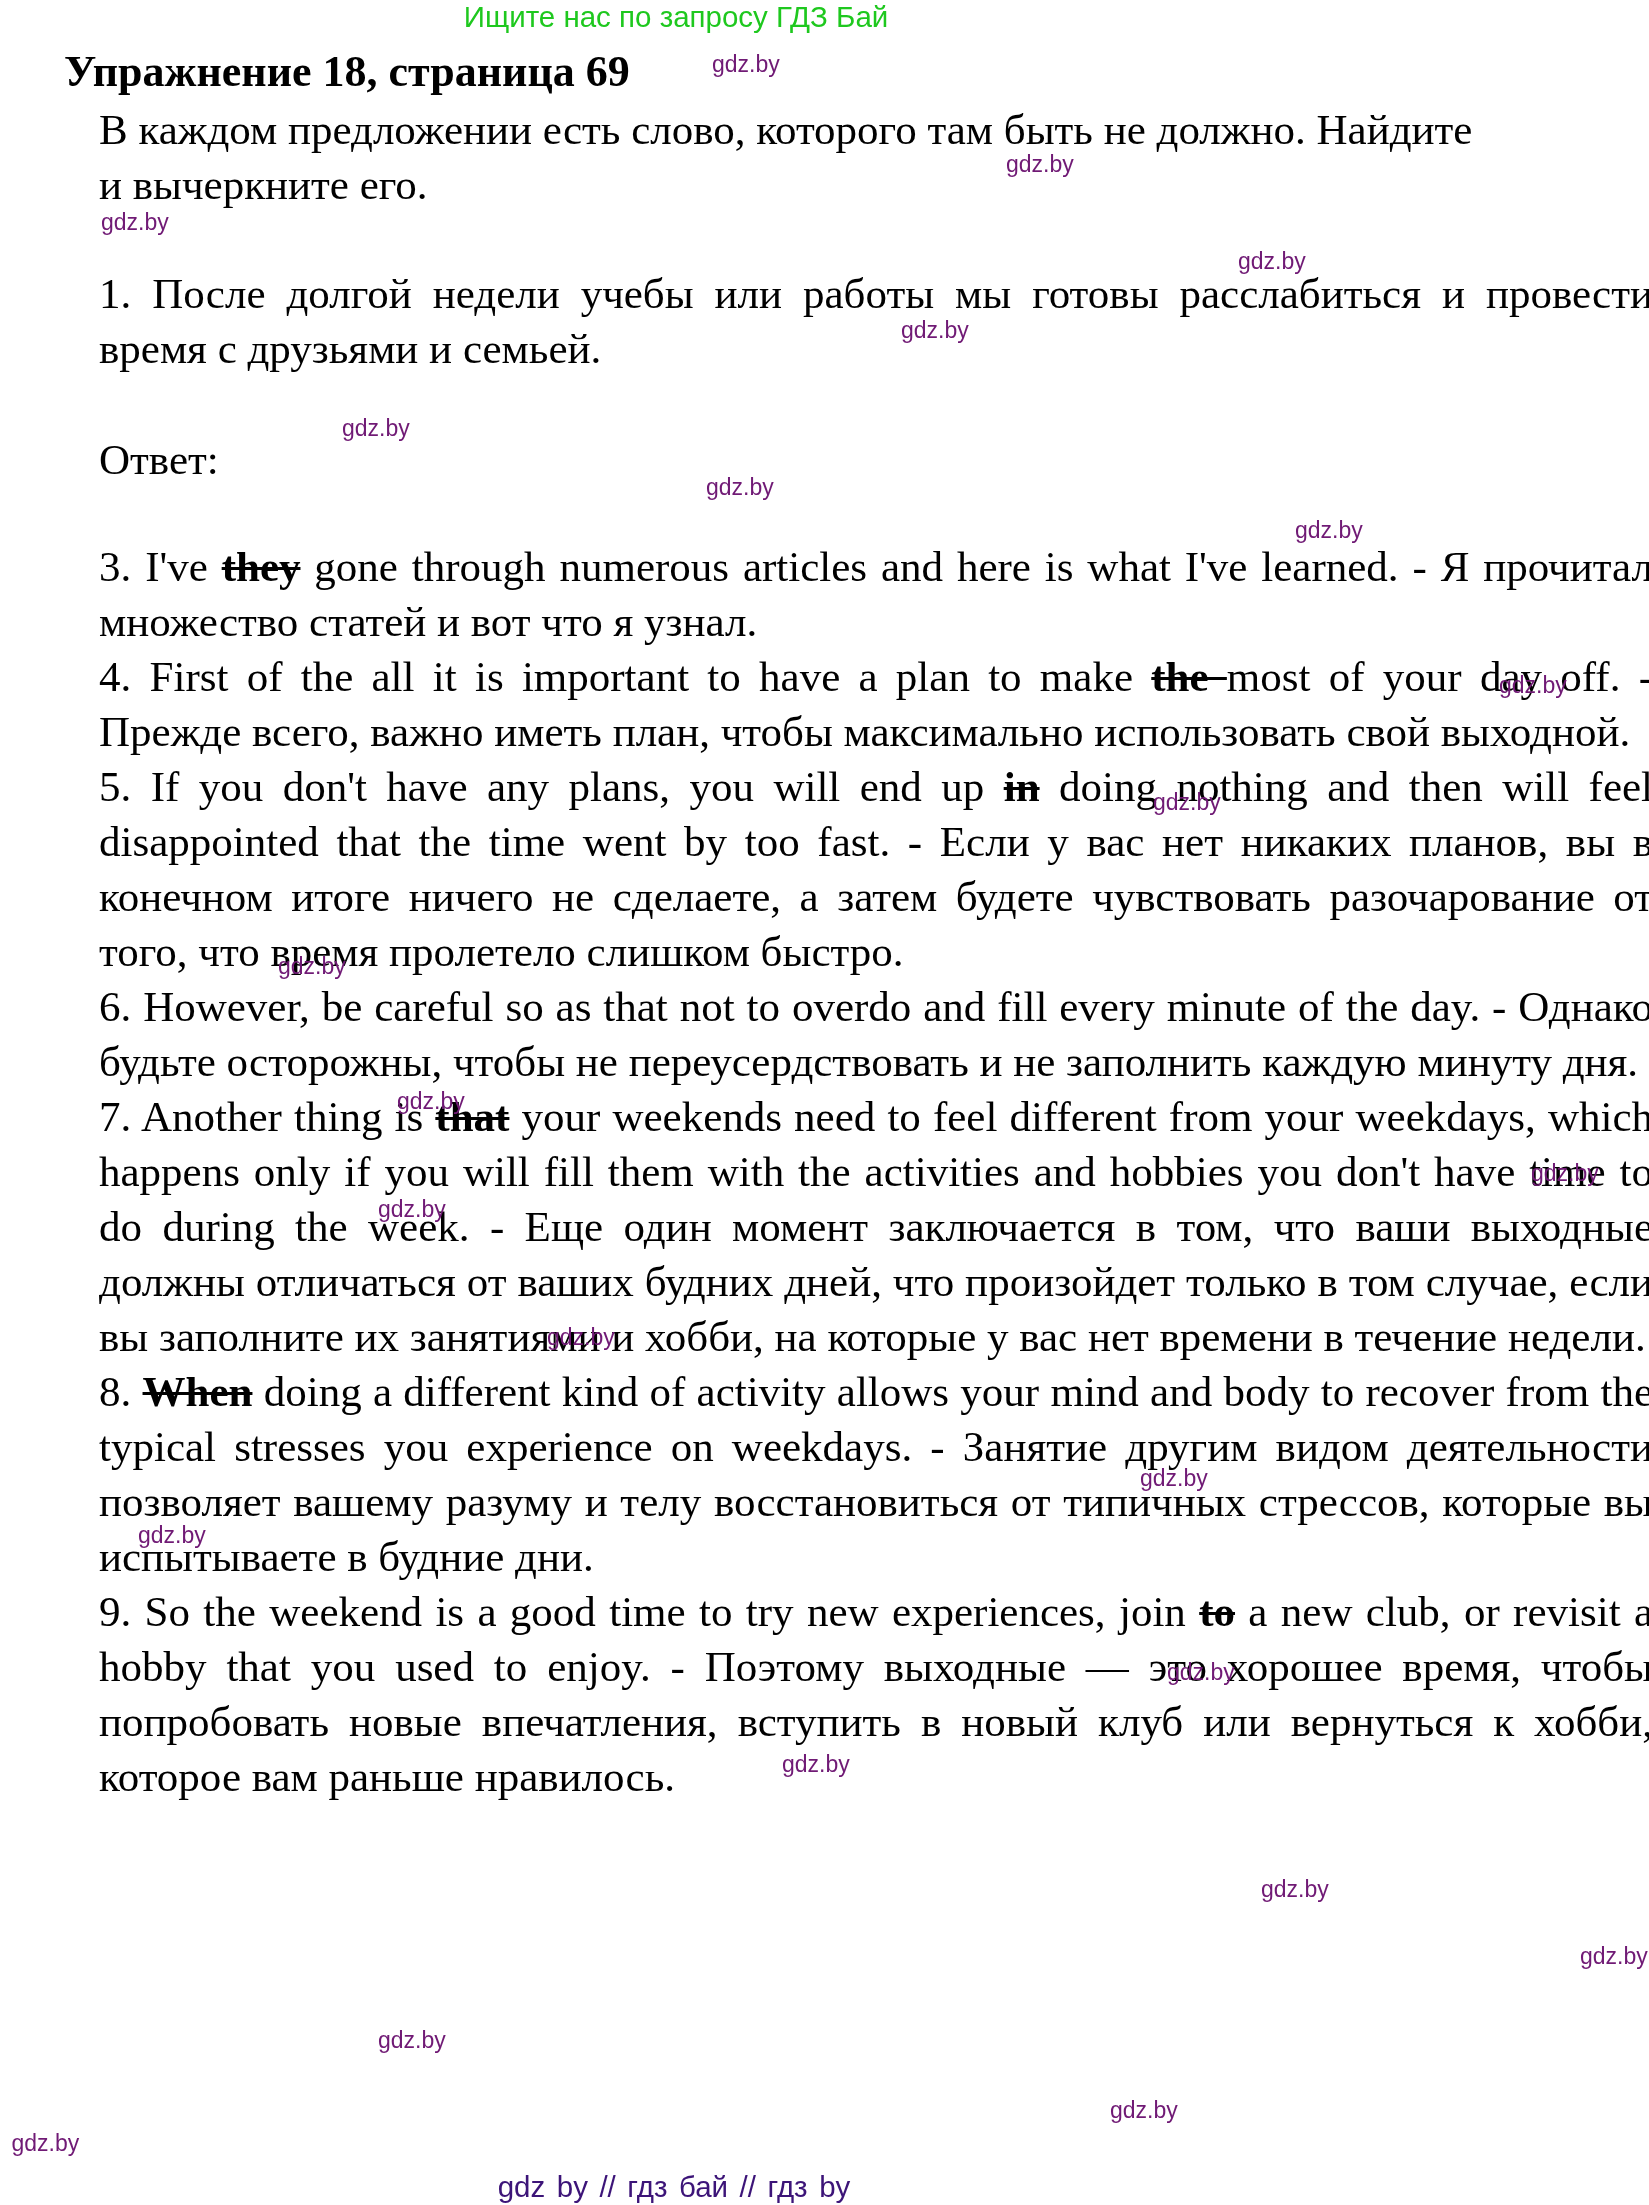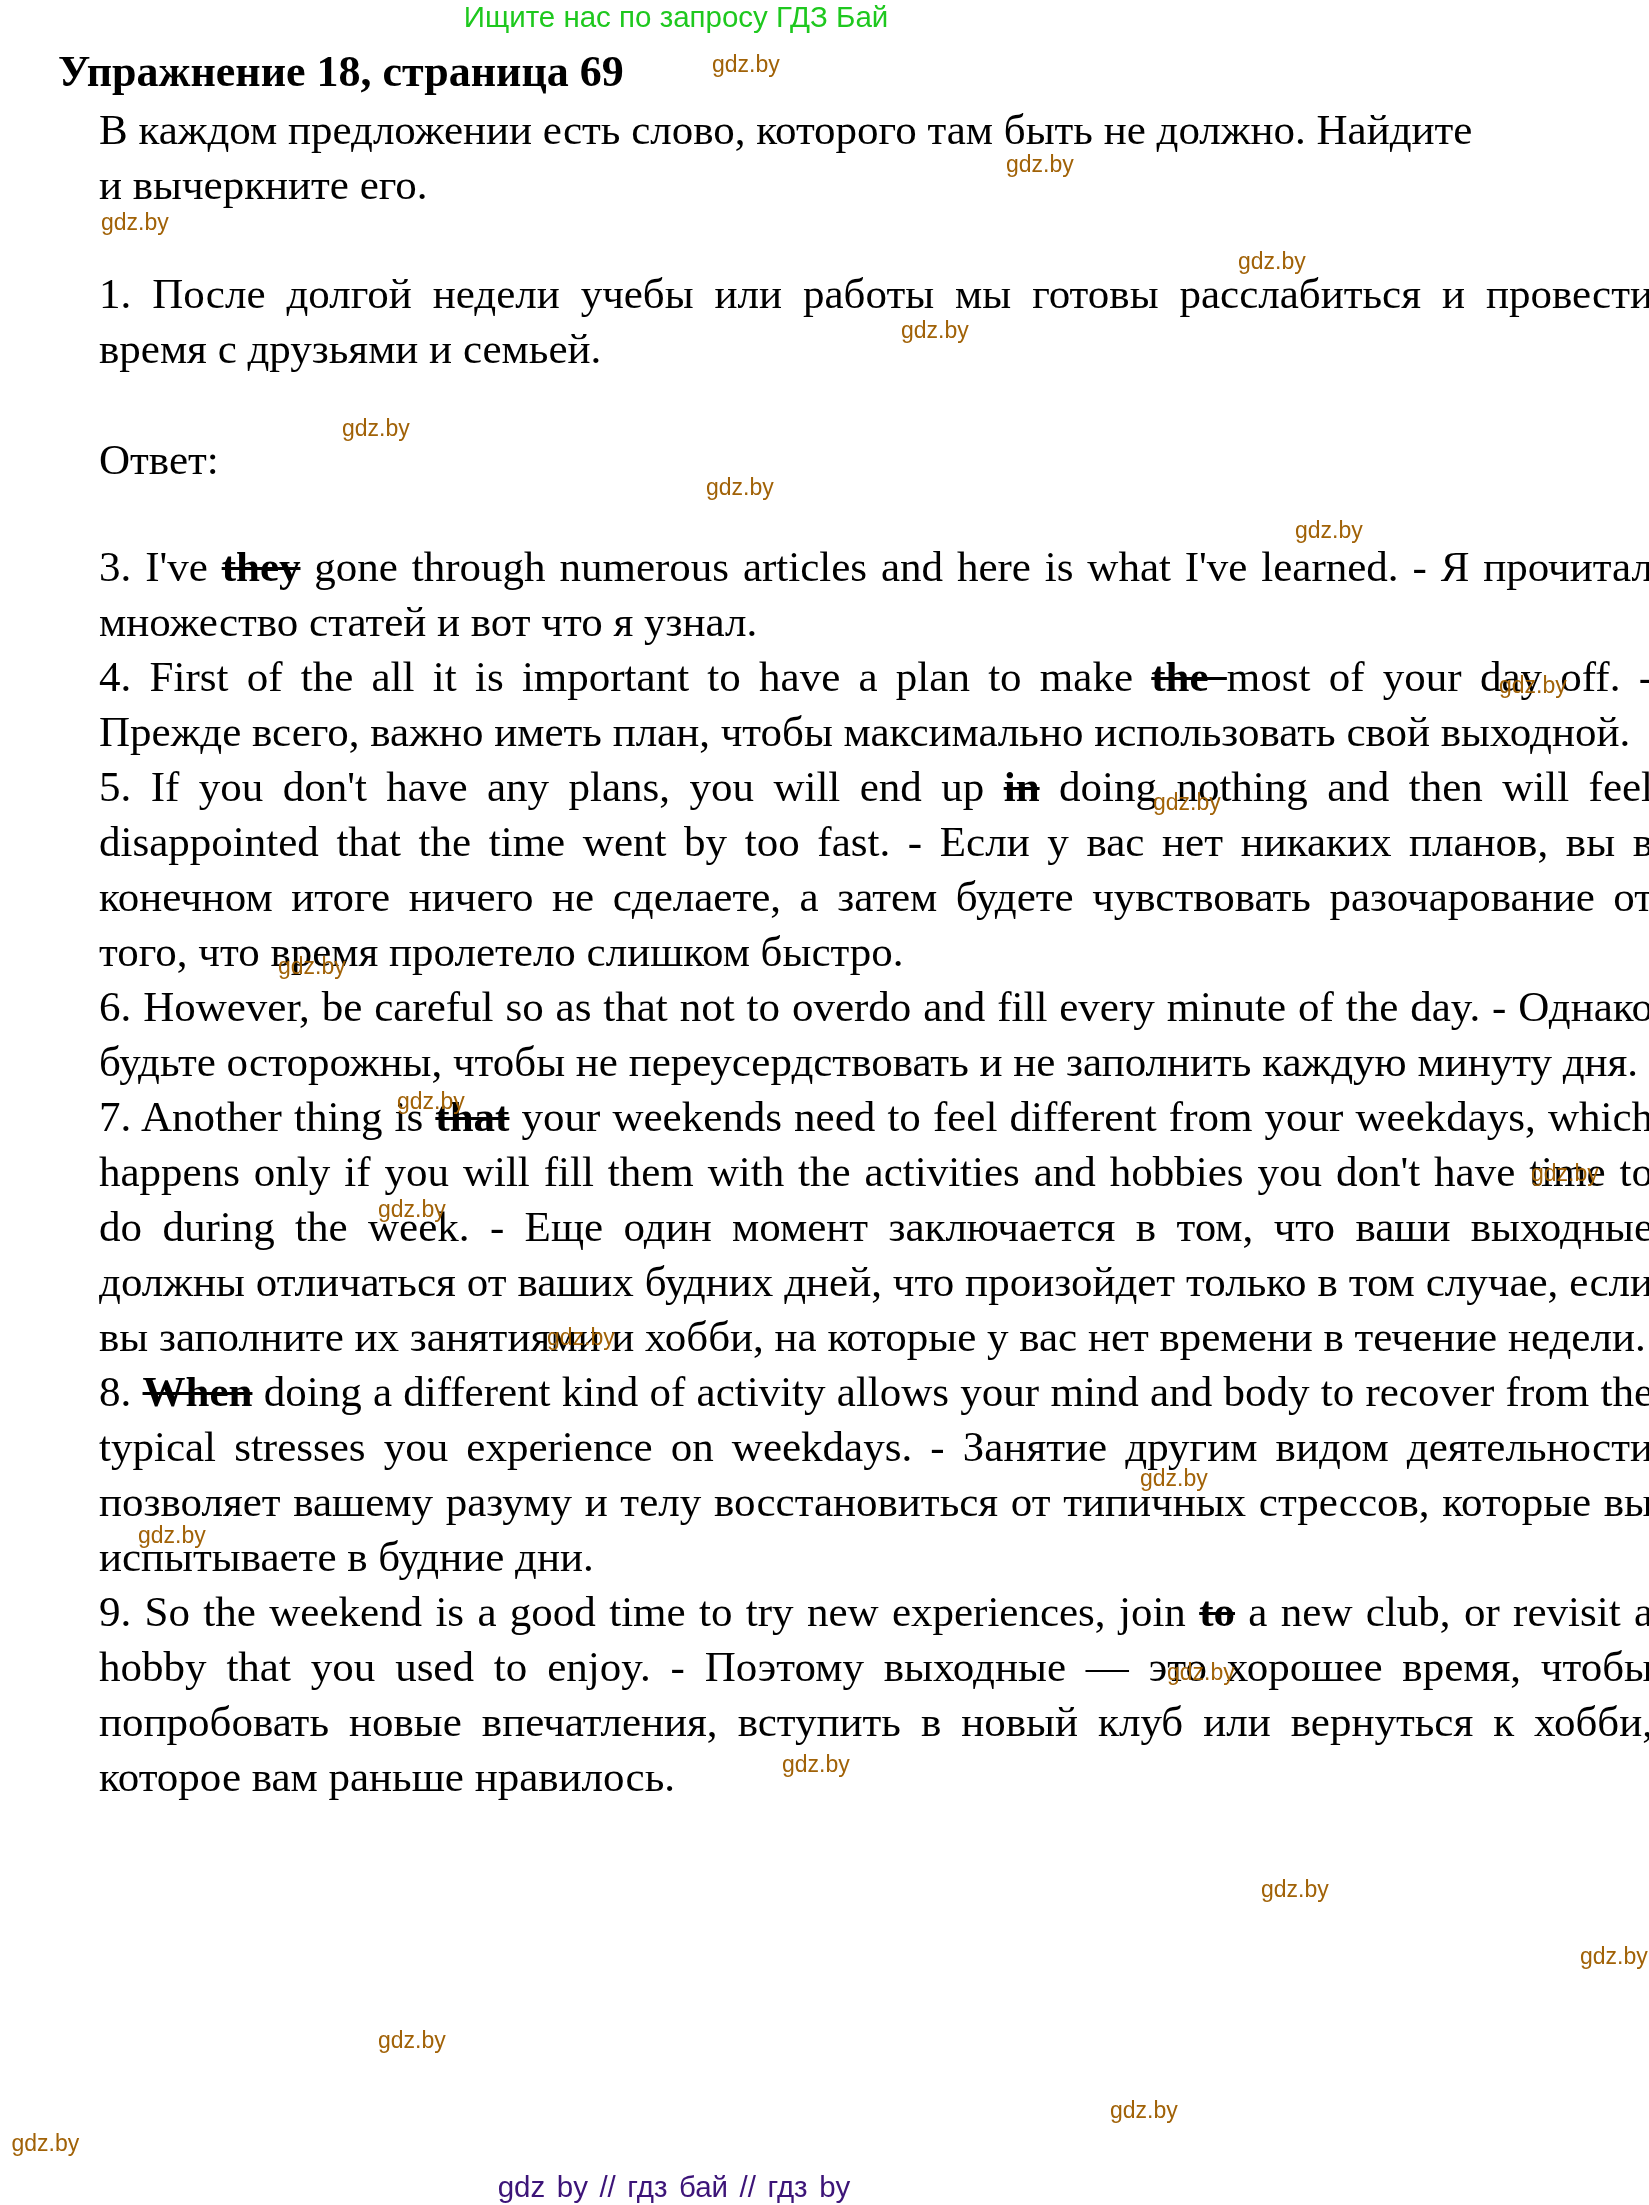--- a/index.html
+++ b/index.html
@@ -4,28 +4,28 @@
 <style>
   html, body { margin: 0; padding: 0; background: #ffffff; }
   body { width: 1649px; height: 2205px; position: relative; overflow: hidden;
          font-family: "Liberation Serif", "DejaVu Serif", serif; color: #000; }
   .banner { position: absolute; top: 0; left: 0; width: 1352px; text-align: center;
             font-family: "Liberation Sans", "DejaVu Sans", sans-serif; font-size: 29.5px;
             line-height: 33px; }
   .footer { position: absolute; top: 2170px; left: 0; width: 1348px; text-align: center;
             font-family: "Liberation Sans", "DejaVu Sans", sans-serif; font-size: 29.5px;
             line-height: 33px; word-spacing: 3.3px; }
-  .title { position: absolute; left: 58px; top: 43px; font-size: 44px; font-weight: bold;
+  .title { position: absolute; left: 64px; top: 43px; font-size: 44px; font-weight: bold;
            line-height: 57px; white-space: nowrap; }
   .para { position: absolute; left: 63px; width: 1554px; font-size: 43px; line-height: 55px;
           text-align: justify; margin-left: 36px; }
   .para.nj { text-align: left; }
   .struck { font-weight: bold; text-decoration: line-through; text-decoration-thickness: 2.5px; }
   .wm { position: absolute; font-family: "Liberation Sans", "DejaVu Sans", sans-serif;
-        font-size: 23px; color: #a16207; line-height: 24.6px; white-space: nowrap; }
+        font-size: 23px; color: #701a75; line-height: 24.6px; white-space: nowrap; }
 </style>
 </head>
 <body>
 
 <div class="banner" style="color:#1ec81e">Ищите нас по запросу ГДЗ Бай</div>
 
 <div class="title">Упражнение 18, страница 69</div>
 <span class="wm" style="left:712px;top:52px">gdz.by</span>
 
 <div class="para nj" style="top:102px">

